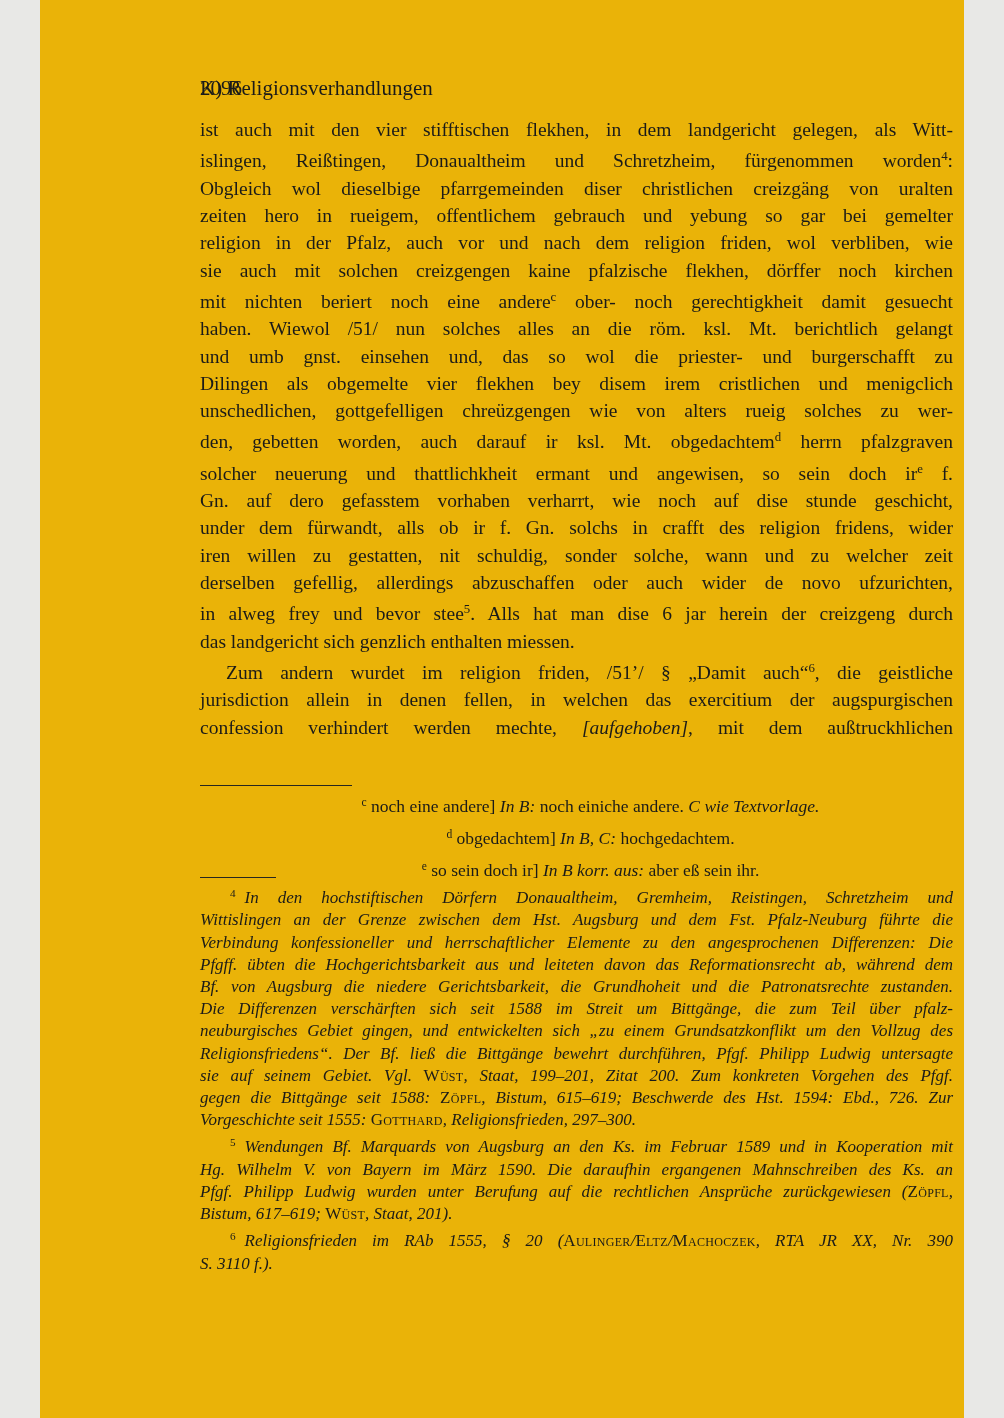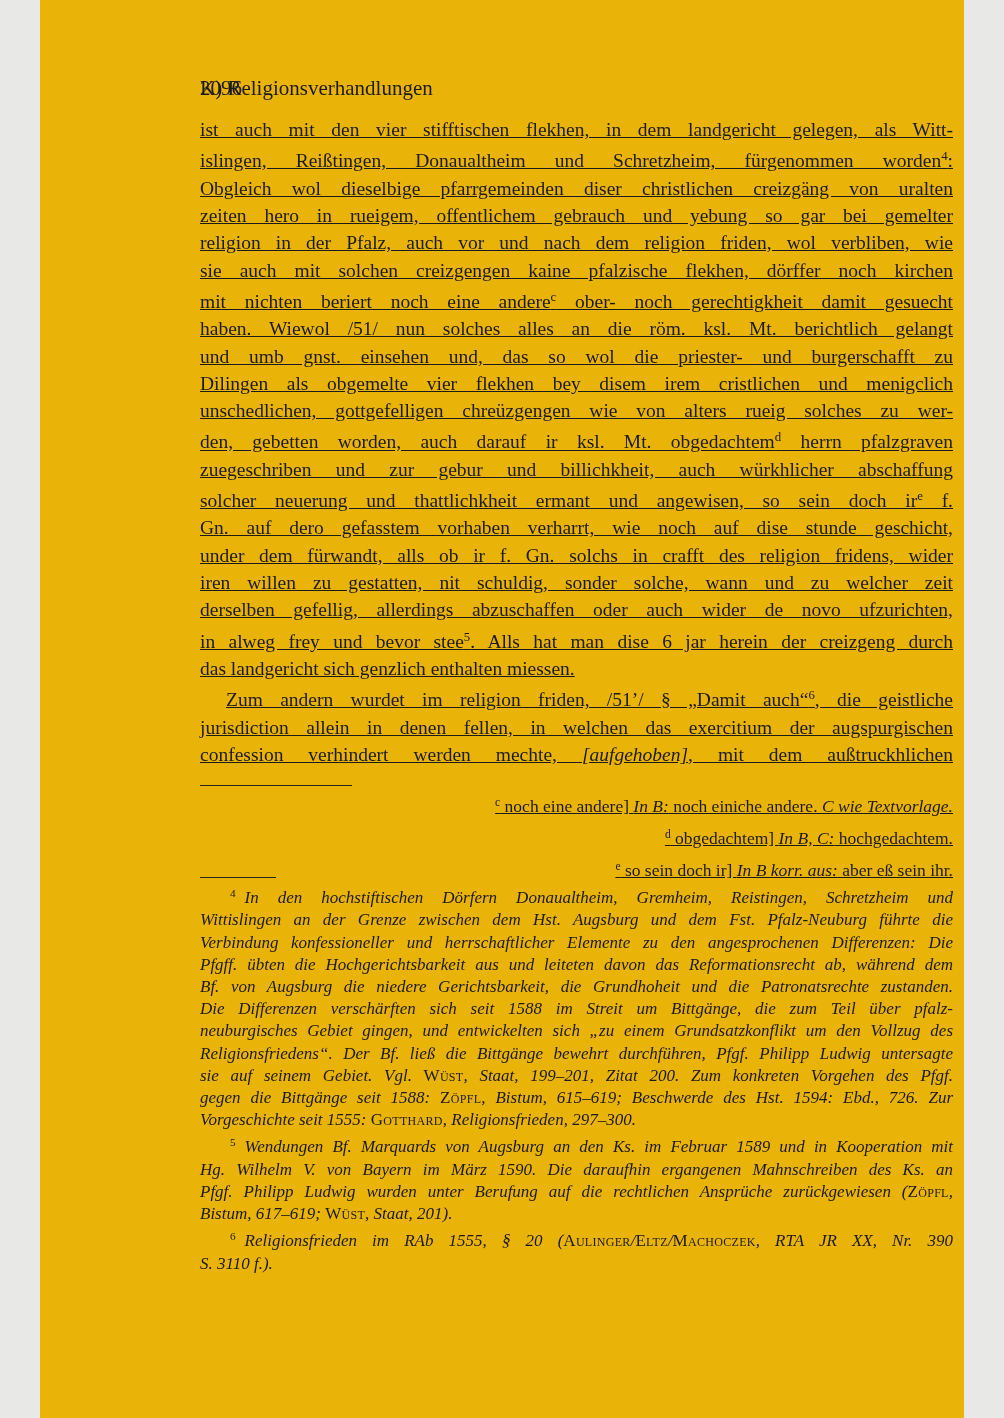--- a/index.html
+++ b/index.html
@@ -17,31 +17,30 @@
   .pagenum{position:absolute;left:0;top:0;}
   .head-title{display:block;}
   
   .bodytext{position:absolute;left:160px;top:116px;width:753px;font-size:19.5px;}
   .line{
     line-height:27.3px;
     text-align:justify;
     -moz-text-align-last:justify;
     text-align-last:justify;
     hyphens:none;
-    text-decoration:underline;
   }
   .line.left{text-align-last:left;-moz-text-align-last:left;}
   .line.indent{text-indent:26px;}
   
   .rule{position:absolute;border-top:1.6px solid #26261f;height:0;}
   .rule-apparatus{left:160px;top:785px;width:152px;}
   .rule-footnotes{left:160px;top:877px;width:76px;}
   
   .apparatus{position:absolute;left:160px;top:789px;width:753px;font-size:17.5px;}
-  .app-line{line-height:27.6px;text-align:right;padding-left:28px;text-decoration:underline;}
+  .app-line{line-height:27.6px;text-align:center;padding-left:28px;}
   
   .footnotes{position:absolute;left:160px;top:882px;width:753px;font-size:17px;}
   .fn-line{
     font-style:italic;
     line-height:22.2px;
     text-align:justify;
     -moz-text-align-last:justify;
     text-align-last:justify;
   }
   .fn-line.left{text-align-last:left;-moz-text-align-last:left;}
@@ -68,21 +67,20 @@
       <div class="line"><span class="run">Obgleich wol dieselbige pfarrgemeinden diser christlichen creizgäng von uralten</span></div>
       <div class="line"><span class="run">zeiten hero in rueigem, offentlichem gebrauch und yebung so gar bei gemelter</span></div>
       <div class="line"><span class="run">religion in der Pfalz, auch vor und nach dem religion friden, wol verbliben, wie</span></div>
       <div class="line"><span class="run">sie auch mit solchen creizgengen kaine pfalzische flekhen, dörffer noch kirchen</span></div>
       <div class="line"><span class="run">mit nichten beriert noch eine andere</span><span class="run sup">c</span><span class="run"> ober- noch gerechtigkheit damit gesuecht</span></div>
       <div class="line"><span class="run">haben. Wiewol /51/ nun solches alles an die röm. ksl. Mt. berichtlich gelangt</span></div>
       <div class="line"><span class="run">und umb gnst. einsehen und, das so wol die priester- und burgerschafft zu</span></div>
       <div class="line"><span class="run">Dilingen als obgemelte vier flekhen bey disem irem cristlichen und menigclich</span></div>
       <div class="line"><span class="run">unschedlichen, gottgefelligen chreüzgengen wie von alters rueig solches zu wer-</span></div>
       <div class="line"><span class="run">den, gebetten worden, auch darauf ir ksl. Mt. obgedachtem</span><span class="run sup">d</span><span class="run"> herrn pfalzgraven</span></div>
-      <div class="line"><span class="run">zuegeschriben und zur gebur und billichkheit, auch würkhlicher abschaffung</span></div>
       <div class="line"><span class="run">solcher neuerung und thattlichkheit ermant und angewisen, so sein doch ir</span><span class="run sup">e</span><span class="run"> f.</span></div>
       <div class="line"><span class="run">Gn. auf dero gefasstem vorhaben verharrt, wie noch auf dise stunde geschicht,</span></div>
       <div class="line"><span class="run">under dem fürwandt, alls ob ir f. Gn. solchs in crafft des religion fridens, wider</span></div>
       <div class="line"><span class="run">iren willen zu gestatten, nit schuldig, sonder solche, wann und zu welcher zeit</span></div>
       <div class="line"><span class="run">derselben gefellig, allerdings abzuschaffen oder auch wider de novo ufzurichten,</span></div>
       <div class="line"><span class="run">in alweg frey und bevor stee</span><span class="run sup">5</span><span class="run">. Alls hat man dise 6 jar herein der creizgeng durch</span></div>
       <div class="line left"><span class="run">das landgericht sich genzlich enthalten miessen.</span></div>
       <div class="line indent"><span class="run">Zum andern wurdet im religion friden, /51’/ § „Damit auch“</span><span class="run sup">6</span><span class="run">, die geistliche</span></div>
       <div class="line"><span class="run">jurisdiction allein in denen fellen, in welchen das exercitium der augspurgischen</span></div>
       <div class="line"><span class="run">confession verhindert werden mechte, </span><span class="run i">[aufgehoben]</span><span class="run">, mit dem außtruckhlichen</span></div>

